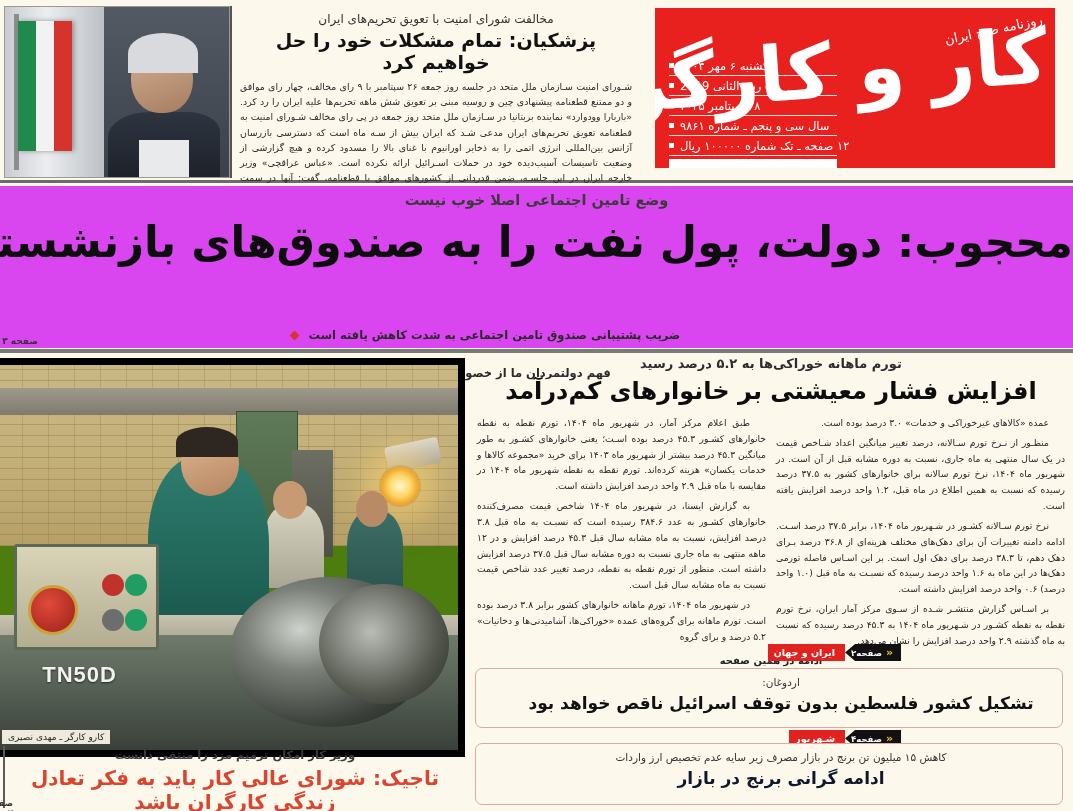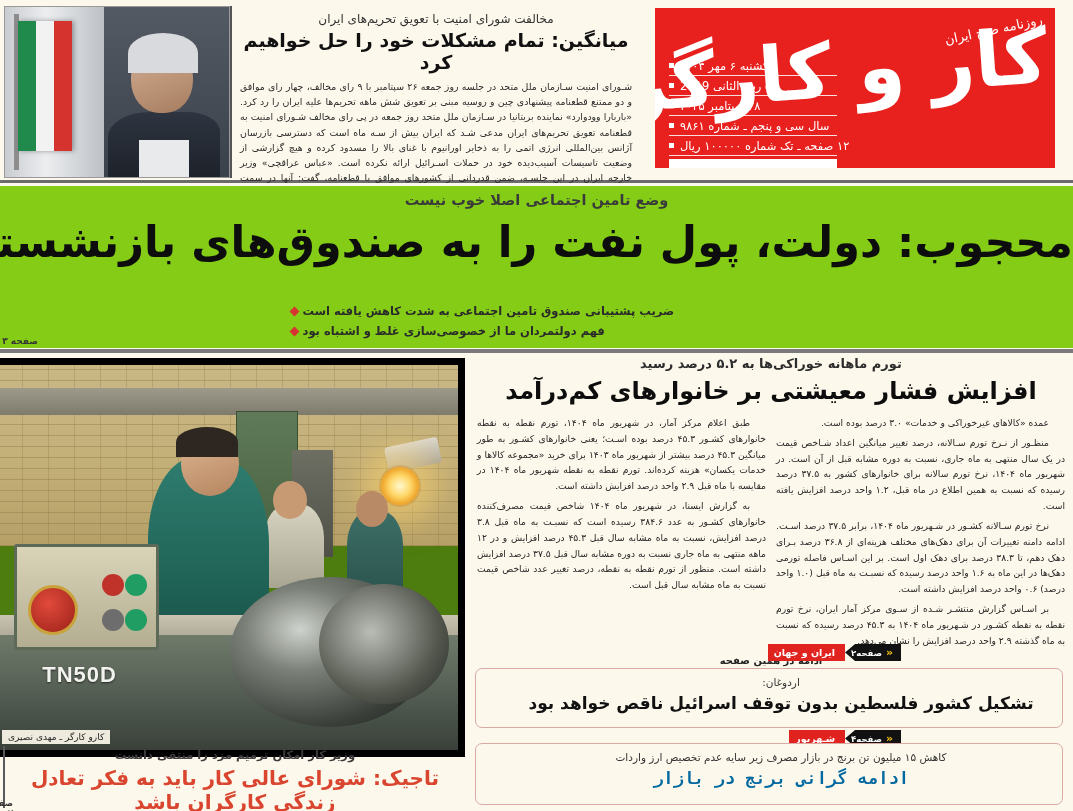--- a/index.html
+++ b/index.html
@@ -123,42 +123,43 @@
   .tp-shirt{position:absolute;right:18%;bottom:0;width:22%;height:22%;
      background:#e9eaec;}
   .tp-flag{position:absolute;left:6%;top:8%;width:54px;height:130px;
      background:linear-gradient(90deg,#1f8a4c 0 33%,#f2f2f2 33% 66%,#d4342d 66% 100%);
      box-shadow:2px 0 5px rgba(0,0,0,.35);}
   .tp-pole{position:absolute;left:4%;top:4%;width:5px;height:92%;background:#8d8d8d;}
 
   
   .mainhead{
     position:absolute;left:0;top:186px;width:1073px;height:162px;
-    background:#84cc16;
+    background:#d946ef;
   }
   .mh-kicker{
     text-align:center;font-size:14.5px;color:#3a3a3a;font-weight:bold;
     padding-top:6px;
   }
   .mh-title{
     text-align:center;
     font-size:43px;font-weight:bold;color:#0d0d0d;
     margin-top:10px;line-height:1.15;
     letter-spacing:-.5px;
     white-space:nowrap;
   }
   .mh-bullets{
     position:absolute;left:0;top:118px;width:1073px;
     display:flex;flex-direction:row-reverse;justify-content:center;gap:0;
   }
   .bcol{width:520px;padding:0 14px;box-sizing:border-box;}
   .bline{
     display:flex;flex-direction:row;align-items:center;justify-content:flex-start;
-    gap:5px;font-size:11.5px;font-weight:bold;color:#2a2a2a;margin-bottom:6px;
+    gap:11px;font-size:11.5px;font-weight:bold;color:#2a2a2a;margin-bottom:6px;
     direction:rtl;
+    margin-top:24px;
   }
   .bcol.right .bline{justify-content:flex-end;}
   .bcol.left .bline{justify-content:flex-end;}
   .diamond{
     width:7px;height:7px;background:#d7332f;transform:rotate(45deg);flex:0 0 auto;
   }
   .pgmark{
     position:absolute;right:1035px;top:150px;font-size:9px;font-weight:bold;color:#333;
   }
 
@@ -258,21 +259,21 @@
     position:absolute;right:10px;width:588px;
     border:1px solid #d9a9a4;border-radius:7px;
     background:#fdf8ec;
     box-sizing:border-box;
     padding-left:24px;
   }
   .nb1{top:668px;height:60px;}
   .nb2{top:743px;height:62px;}
   .nb-kicker{text-align:center;font-size:10.5px;color:#333;margin-top:7px;}
   .nb-title{text-align:center;font-size:17px;font-weight:bold;color:#111;margin-top:5px;}
-  .nb-title.red{color:#0369a1;font-family:Liberation Mono, monospace;}
+  .nb-title.red{color:#0f172a;}
   .tab{
     position:absolute;height:17px;display:flex;flex-direction:row;align-items:stretch;
   }
   .tab-red{
     background:#e0231f;color:#fff;font-size:9.5px;font-weight:bold;
     display:flex;align-items:center;padding:0 10px 0 6px;
   }
   .tab-black{
     background:#111;color:#fff;font-size:8.5px;font-weight:bold;
     display:flex;align-items:center;gap:4px;padding:0 10px 0 6px;
@@ -325,21 +326,21 @@
             <span class="txt">۱۲ صفحه ـ تک شماره ۱۰۰۰۰۰ ریال</span>
             <span class="bullet-sq"></span>
           </div>
           <div class="weburl">WWW.KARVAKAREGAR.COM</div>
         </div>
       </div>
     </div>
 
     <div class="topnews">
       <div class="kicker">مخالفت شورای امنیت با تعویق تحریم‌های ایران</div>
-      <div class="htitle">میانگین: تمام مشکلات خود را حل خواهیم کرد</div>
+      <div class="htitle">پزشکیان: تمام مشکلات خود را حل خواهیم کرد</div>
       <div class="body">شـورای امنیت سـازمان ملل متحد در جلسه روز جمعه ۲۶ سپتامبر با ۹ رای مخالف، چهار رای موافق و دو ممتنع قطعنامه پیشنهادی چین و روسیه مبنی بر تعویق شش ماهه تحریم‌ها علیه ایران را رد کرد. «باربارا وودوارد» نماینده بریتانیا در سـازمان ملل متحد روز جمعه در پی رای مخالف شـورای امنیت به قطعنامه تعویق تحریم‌های ایران مدعی شـد که ایران بیش از سـه ماه است که دسترسی بازرسان آژانس بین‌المللی انرژی اتمی را به ذخایر اورانیوم با غنای بالا را مسدود کرده و هیچ گزارشی از وضعیت تاسیسات آسیب‌دیده خود در حملات اسـرائیل ارائه نکرده است. «عباس عراقچی» وزیر خارجه ایران در این جلسـه، ضمن قدردانی از کشورهای موافق با قطعنامه، گفت: آنها در سمت درست تاریخ ایستادند.</div>
       <div class="cont-line">
         <span class="pg">صفحه ۳</span>
         <span>ادامه در صفحه ۲</span>
       </div>
     </div>
 
     <div class="topphoto">
       <div class="tp-bg"></div>
       <div class="tp-wall"></div>
@@ -413,20 +414,21 @@
     <div class="art-cols">
       <div class="art-col">
         <p><span class="ind"></span><span>عمده «کالاهای غیرخوراکی و خدمات» ۳.۰ درصد بوده است.</span></p>
         <p><span class="ind"></span><span>منظـور از نـرخ تورم سـالانه، درصد تغییر میانگین اعداد شـاخص قیمت در یک سال منتهی به ماه جاری، نسبت به دوره مشابه قبل از آن است. در شهریور ماه ۱۴۰۴، نرخ تورم سالانه برای خانوارهای کشور به ۳۷.۵ درصد رسیده که نسبت به همین اطلاع در ماه قبل، ۱.۲ واحد درصد افزایش یافته است.</span></p>
         <p><span class="ind"></span><span>نرخ تورم سـالانه کشـور در شـهریور ماه ۱۴۰۴، برابر ۳۷.۵ درصد اسـت. ادامه دامنه تغییرات آن برای دهک‌های مختلف هزینه‌ای از ۳۶.۸ درصد بـرای دهک دهم، تا ۳۸.۳ درصد برای دهک اول است. بر این اسـاس فاصله تورمی دهک‌ها در این ماه به ۱.۶ واحد درصد رسیده که نسبـت به ماه قبل (۱.۰ واحد درصد) ۰.۶ واحد درصد افزایش داشته است.</span></p>
         <p><span class="ind"></span><span>بر اسـاس گزارش منتشـر شـده از سـوی مرکز آمار ایران، نرخ تورم نقطه به نقطه کشـور در شـهریور ماه ۱۴۰۴ به ۴۵.۳ درصد رسیده که نسبت به ماه گذشته ۲.۹ واحد درصد افزایش را نشان می‌دهد.</span></p>
       </div>
       <div class="art-col">
         <p><span class="ind"></span><span>طبق اعلام مرکز آمار، در شهریور ماه ۱۴۰۴، تورم نقطه به نقطه خانوارهای کشـور ۴۵.۳ درصد بوده اسـت؛ یعنی خانوارهای کشـور به طور میانگین ۴۵.۳ درصد بیشتر از شهریور ماه ۱۴۰۳ برای خرید «مجموعه کالاها و خدمات یکسان» هزینه کرده‌اند. تورم نقطه به نقطه شهریور ماه ۱۴۰۴ در مقایسه با ماه قبل ۲.۹ واحد درصد افزایش داشته است.</span></p>
         <p><span class="ind"></span><span>به گزارش ایسنا، در شهریور ماه ۱۴۰۴ شاخص قیمت مصرف‌کننده خانوارهای کشـور به عدد ۳۸۴.۶ رسیده است که نسبـت به ماه قبل ۳.۸ درصد افزایش، نسبت به ماه مشابه سال قبل ۴۵.۳ درصد افزایش و در ۱۲ ماهه منتهی به ماه جاری نسبت به دوره مشابه سال قبل ۳۷.۵ درصد افزایش داشته است. منظور از تورم نقطه به نقطه، درصد تغییر عدد شاخص قیمت نسبت به ماه مشابه سال قبل است.</span></p>
+        <p><span class="ind"></span><span>در شهریور ماه ۱۴۰۴، تورم ماهانه خانوارهای کشور برابر ۳.۸ درصد بوده است. تورم ماهانه برای گروه‌های عمده «خوراکی‌ها، آشامیدنی‌ها و دخانیات» ۵.۲ درصد و برای گروه</span></p>
       </div>
     </div>
     <div class="art-cont">ادامه در همین صفحه</div>
   </div>
 
   <div class="tab tab1">
     <div class="tab-black">
       <span class="chev">«</span>
       <span>صفحه۲</span>
     </div>

